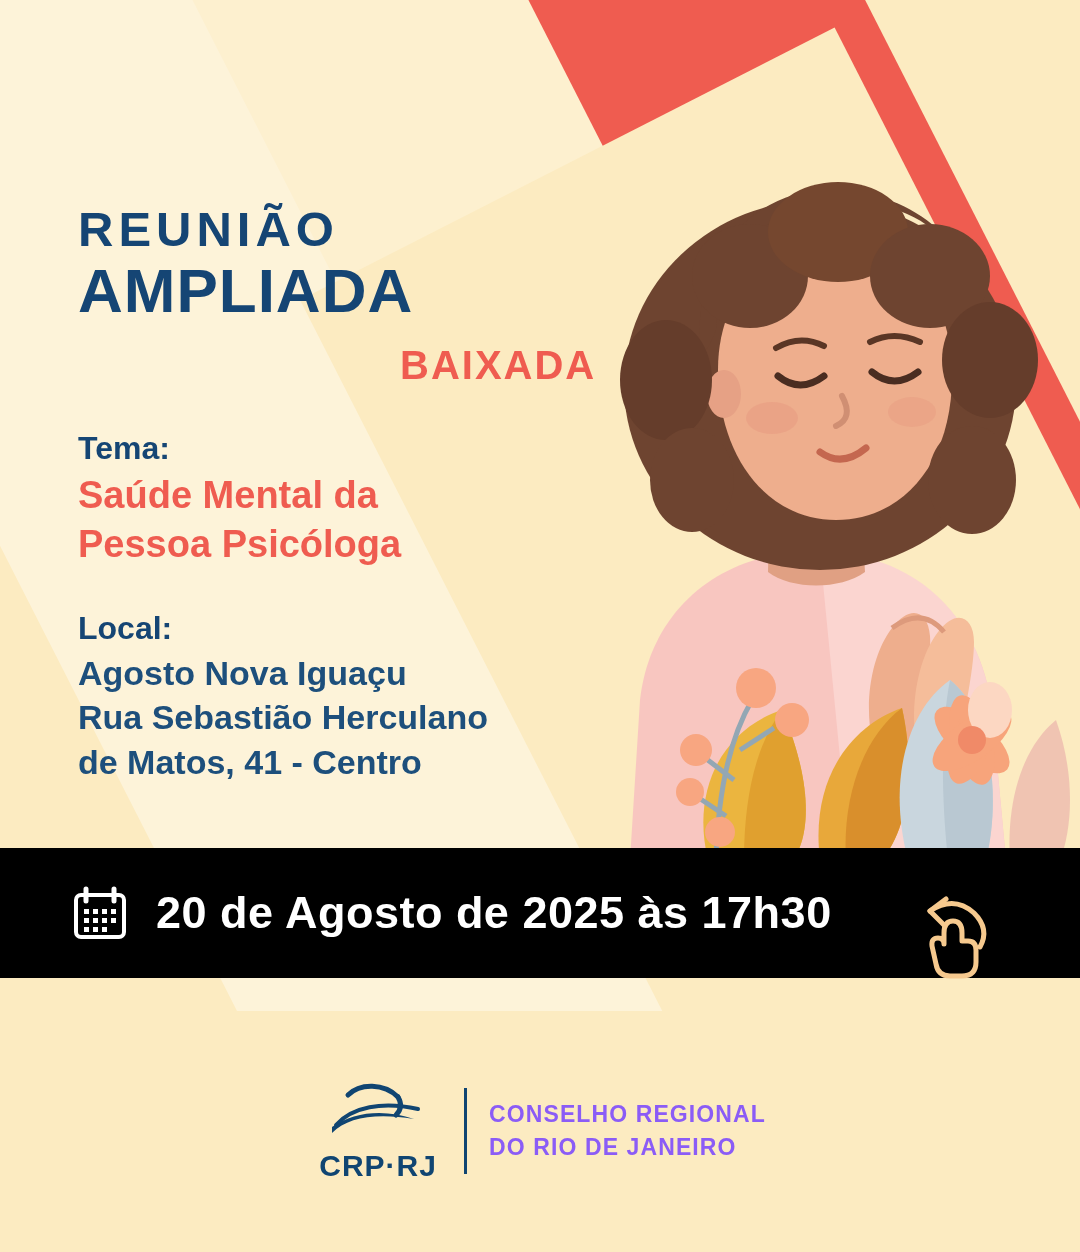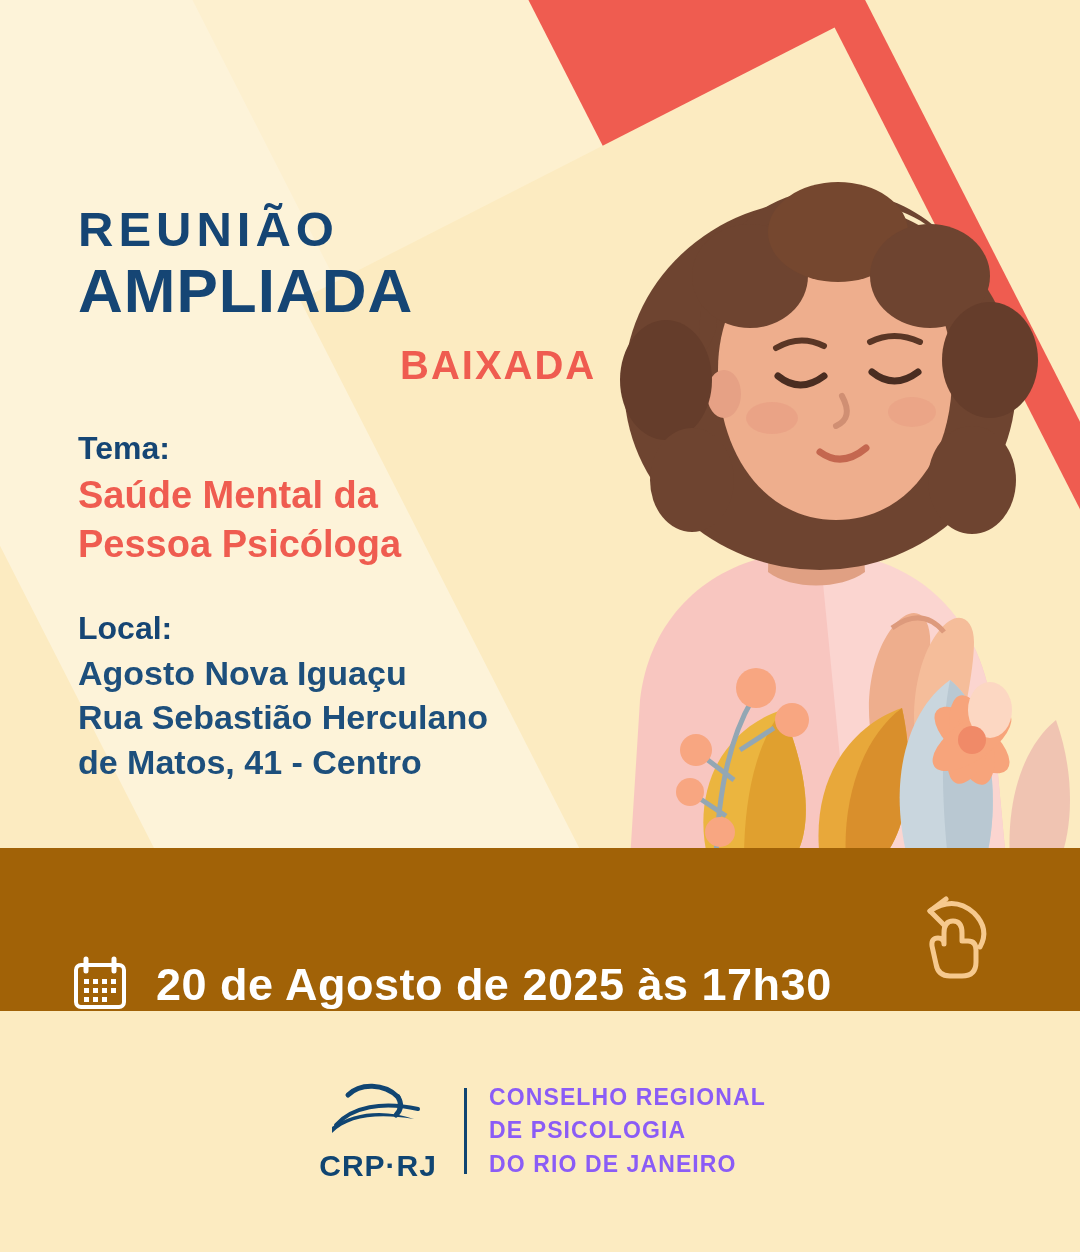--- a/index.html
+++ b/index.html
@@ -126,25 +126,25 @@
     height: 680px;
     z-index: 10;
   }
 
   
   .date-bar {
     position: absolute;
     left: 0;
     right: 0;
     top: 848px;
-    height: 163px;
-    background: #a16207;
+    height: 130px;
+    background: #000000;
     z-index: 20;
     display: flex;
-    align-items: flex-end;
+    align-items: center;
   }
   .cal-icon {
     margin-left: 72px;
     width: 56px;
     height: 56px;
     flex: none;
   }
   .date-text {
     margin-left: 28px;
     color: #ffffff;
@@ -339,19 +339,18 @@
           <path d="M18 54 C34 38 62 34 100 40 C72 30 40 32 18 48 Z" fill="#104572"></path>
           <path d="M22 46 C38 28 68 22 104 30" fill="none" stroke="#104572" stroke-width="4" stroke-linecap="round"></path>
           <path d="M34 16 C46 4 70 4 84 18" fill="none" stroke="#104572" stroke-width="5" stroke-linecap="round"></path>
           <path d="M84 18 q6 10 -2 18" fill="none" stroke="#104572" stroke-width="5" stroke-linecap="round"></path>
         </svg>
         <div class="crp-rj">CRP·RJ</div>
       </div>
       <div class="divider"></div>
       <div class="logo-text">
         <div>CONSELHO REGIONAL</div>
-        <div>DE PSICOLOGIA</div>
         <div>DO RIO DE JANEIRO</div>
       </div>
     </div>
   </div>
 
 </div>
 
 </body></html>

